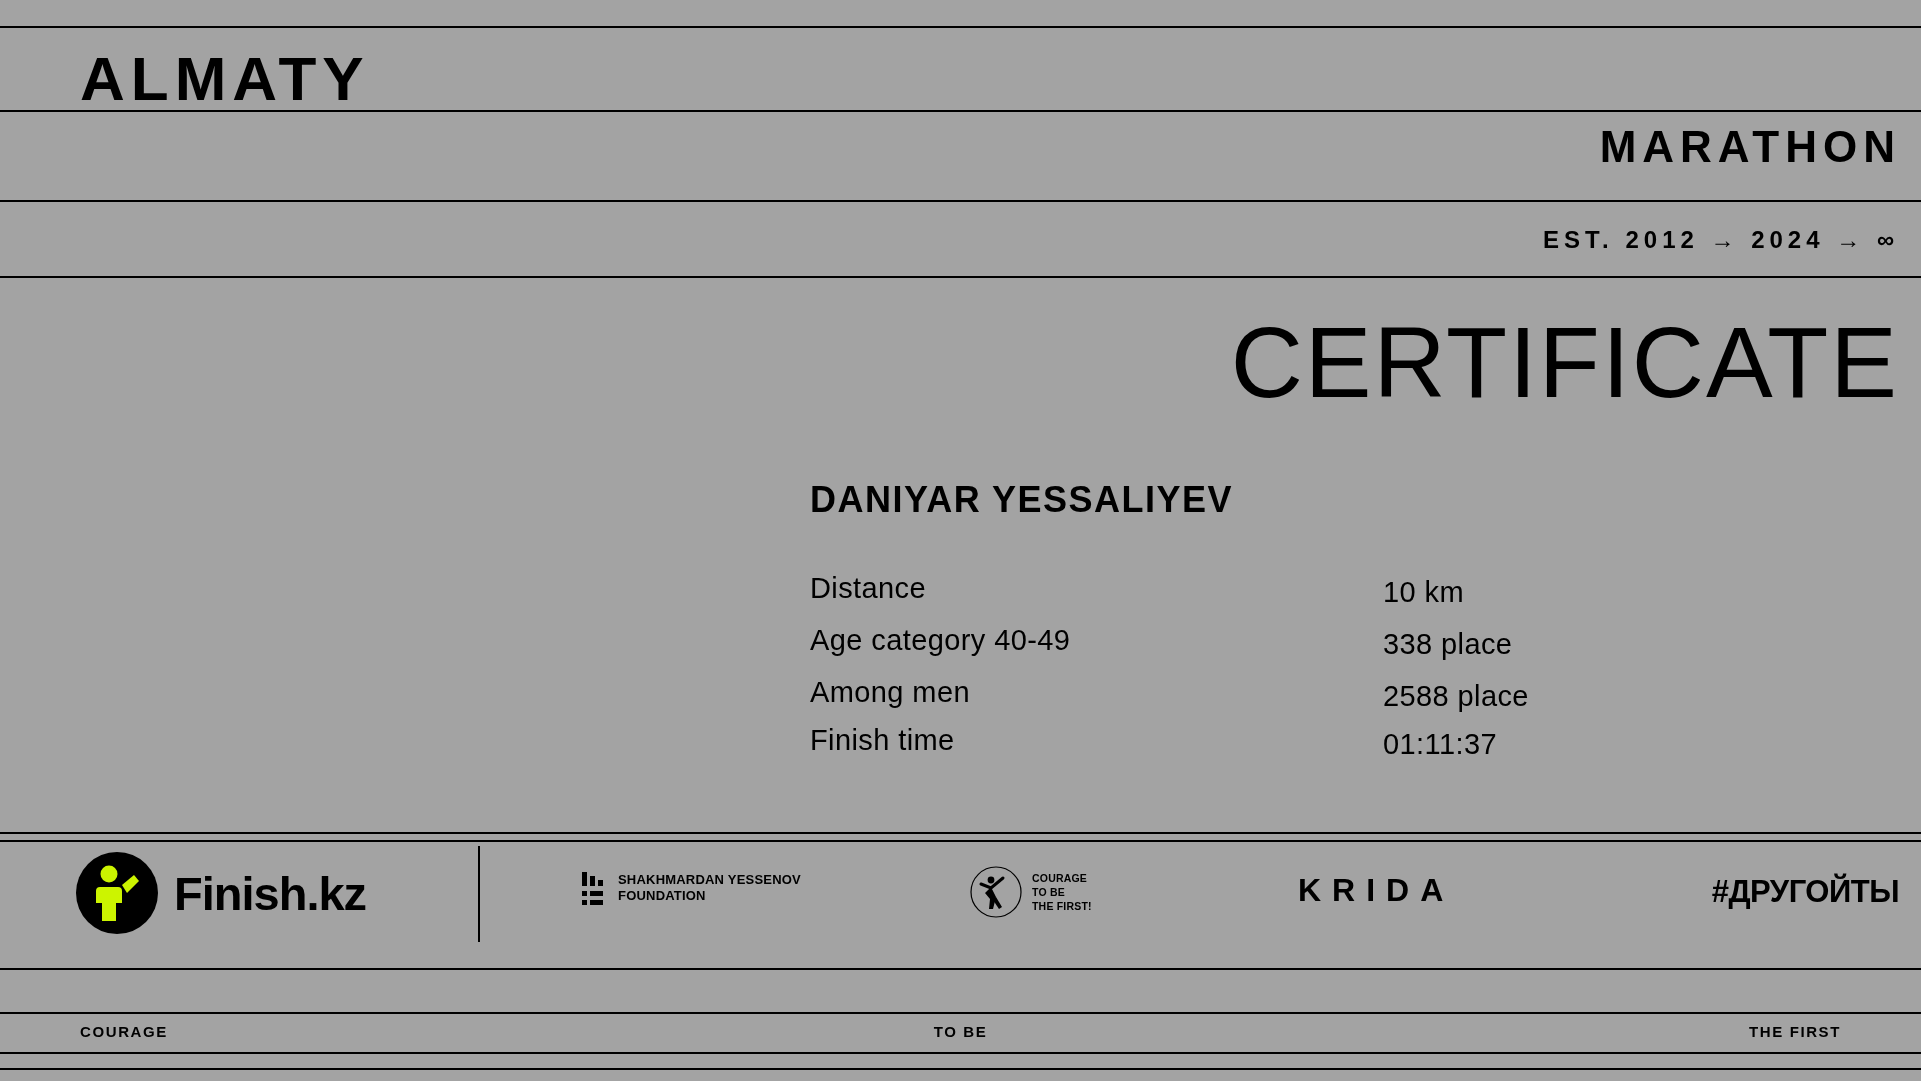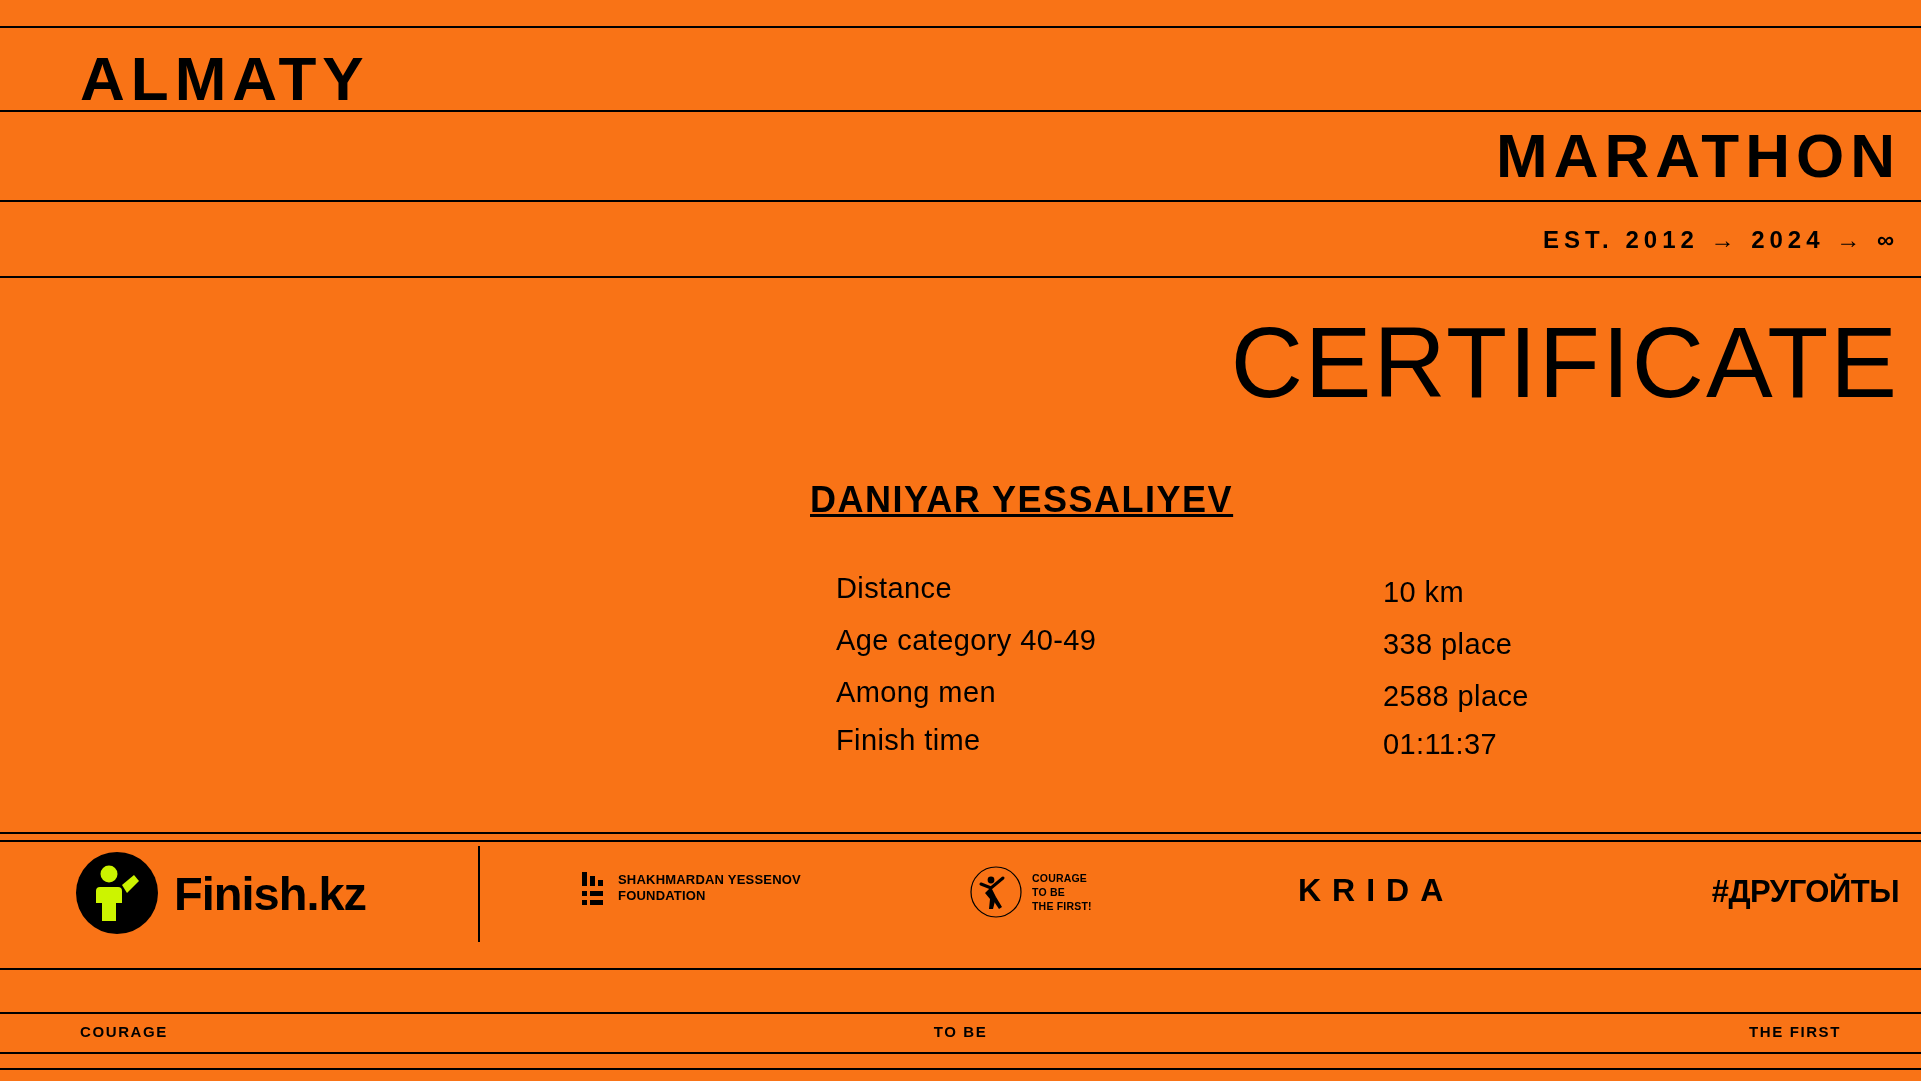--- a/index.html
+++ b/index.html
@@ -11,21 +11,21 @@
     width: 1921px;
     height: 1081px;
     overflow: hidden;
     font-family: "Liberation Sans", sans-serif;
     color: #000;
   }
   .certificate {
     position: relative;
     width: 1921px;
     height: 1081px;
-    background: #f97316;
+    background: #a3a3a3;
     box-sizing: border-box;
   }
 
   .hline {
     position: absolute;
     left: 0;
     width: 1921px;
     height: 0;
     border-top: 2px solid #000;
   }
@@ -45,21 +45,21 @@
     font-size: 62px;
     font-weight: 700;
     letter-spacing: 6px;
     line-height: 1;
     font-family: "Liberation Sans", sans-serif;
   }
   .marathon {
     position: absolute;
     right: 20px;
     top: 125px;
-    font-size: 62px;
+    font-size: 44px;
     font-weight: 700;
     letter-spacing: 6px;
     line-height: 1;
     text-align: center;
   }
   .est {
     position: absolute;
     right: 22px;
     top: 228px;
     font-size: 24px;
@@ -85,42 +85,40 @@
 
   
   .athlete-name {
     position: absolute;
     left: 810px;
     top: 482px;
     font-size: 36px;
     font-weight: 700;
     letter-spacing: 1.5px;
     line-height: 1;
-    text-decoration: underline;
   }
 
   .results {
     position: absolute;
     left: 810px;
     top: 572px;
     width: 1090px;
   }
   .result-row {
     position: relative;
     height: 52px;
   }
   .result-label {
     position: absolute;
     left: 0;
     top: 0;
     font-size: 29px;
     font-weight: 400;
     letter-spacing: 0.4px;
     white-space: nowrap;
-    margin-left: 26px;
   }
   .result-value {
     position: absolute;
     left: 573px;
     top: 4px;
     font-size: 29px;
     font-weight: 400;
     letter-spacing: 0.4px;
     white-space: nowrap;
   }

